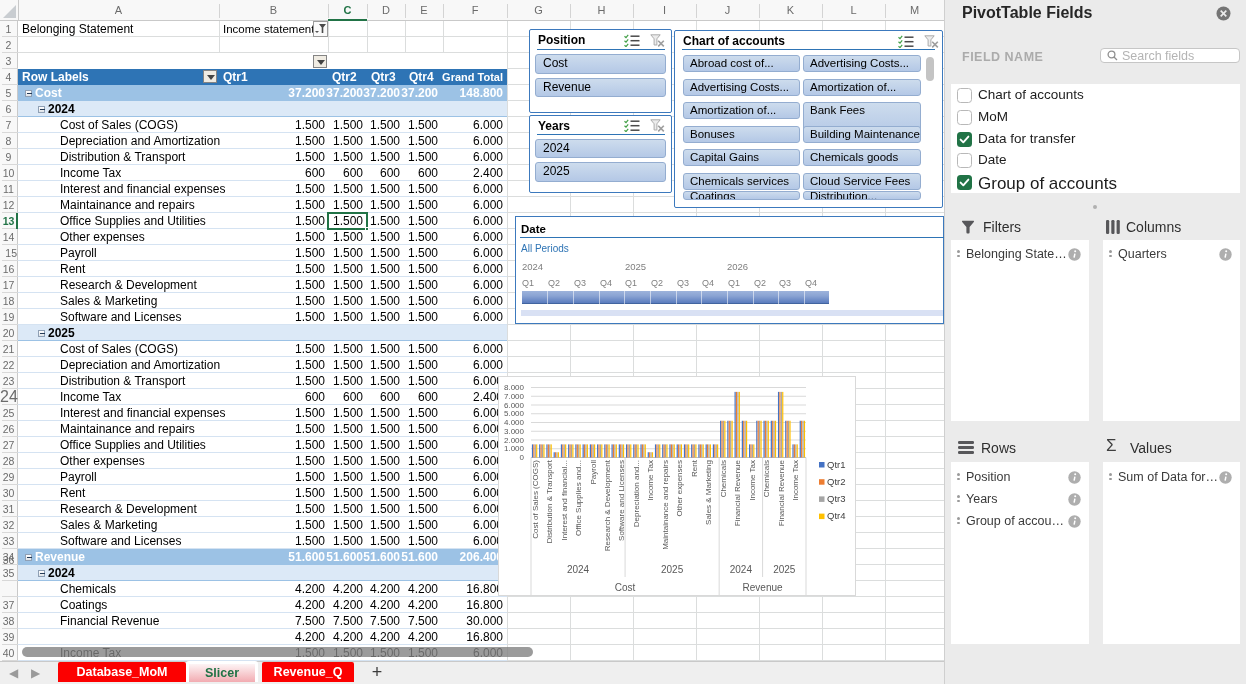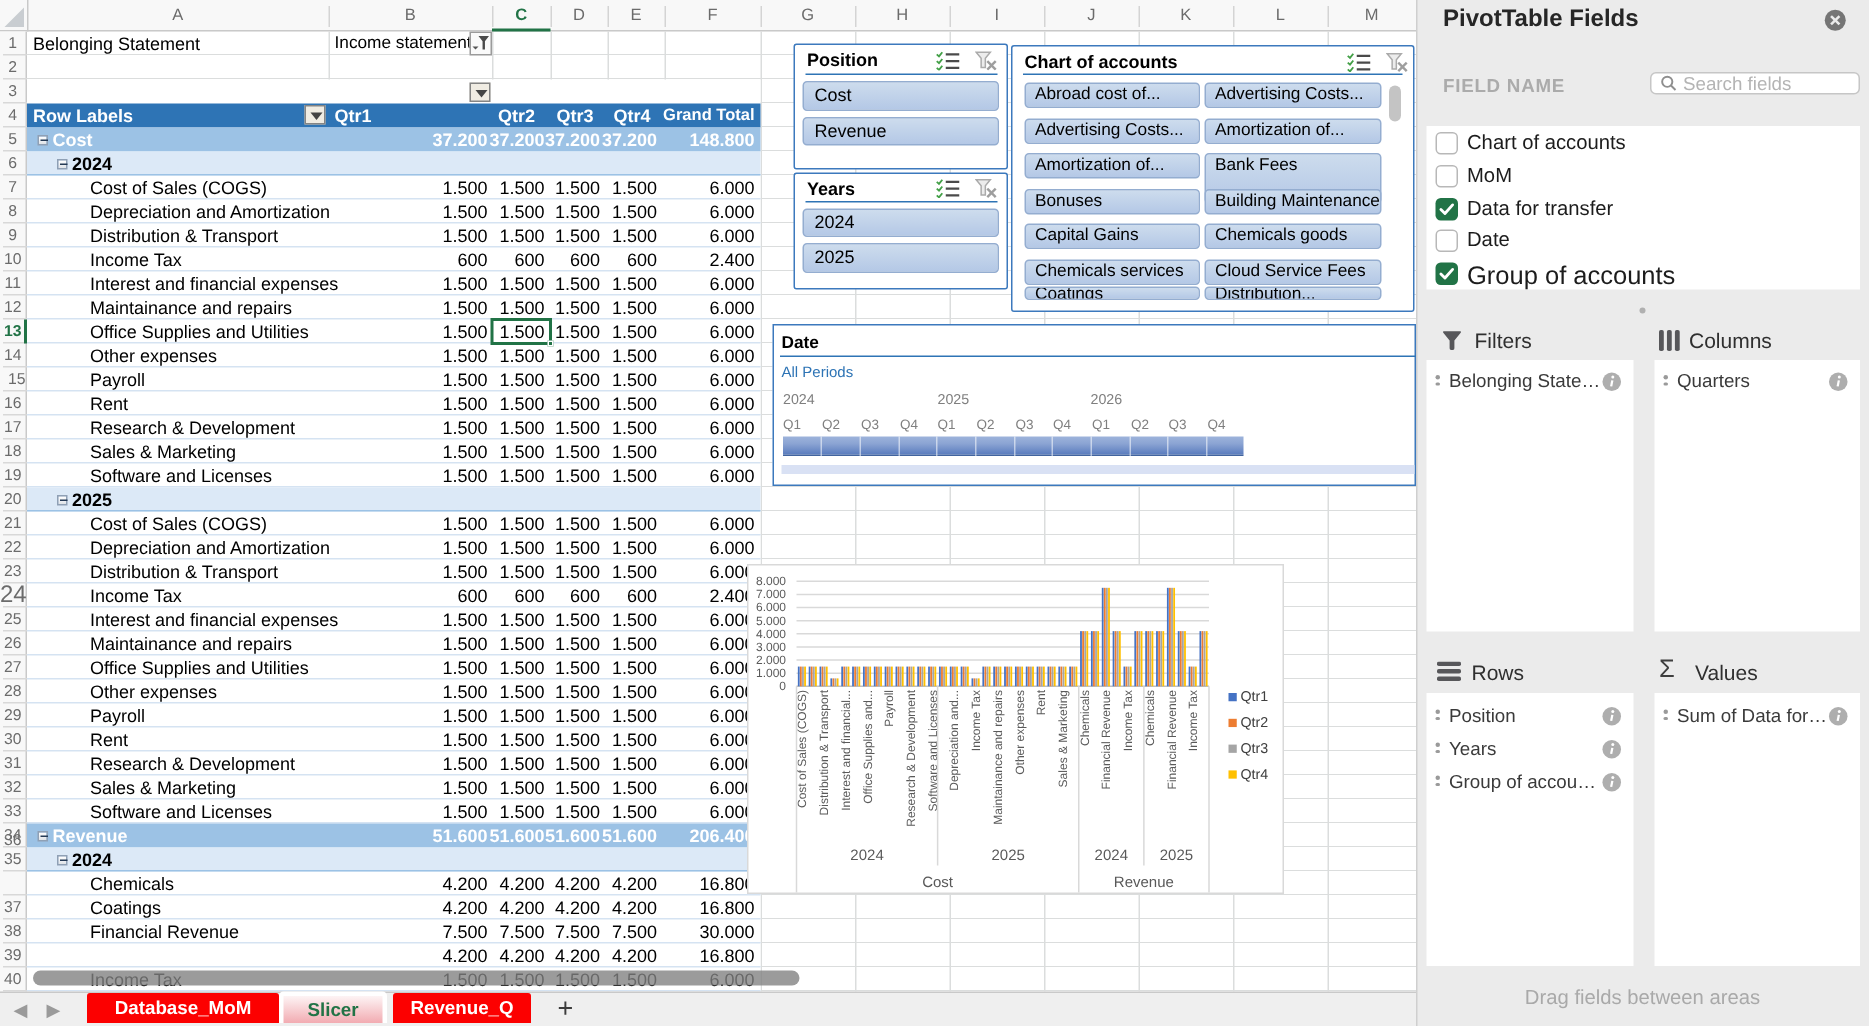--- a/index.html
+++ b/index.html
@@ -879,13 +879,12 @@
 <circle cx="7.2" cy="3.3" r="1" fill="#fff"></circle>
     </svg>
 <div class="abs" style="left:1109px;top:473px;width:2.5px;height:2.5px;background:#9a9a9a;border-radius:1.5px;"></div>
     <div class="abs" style="left:1109px;top:477.5px;width:2.5px;height:2.5px;background:#9a9a9a;border-radius:1.5px;"></div>
 <div class="abs" style="left:1118px;top:470px;width:100px;font-size:12.5px;color:#3a3a3a;white-space:nowrap;overflow:hidden;">Sum of Data for…</div>
 <svg class="abs" style="left:1219px;top:471px" width="13" height="13" viewBox="0 0 13 13">
 <circle cx="6.5" cy="6.5" r="6.2" fill="#aeaeae"></circle>
 <line x1="6.9" y1="5.6" x2="6.1" y2="9.6" stroke="#fff" stroke-width="1.5"></line>
 <circle cx="7.2" cy="3.3" r="1" fill="#fff"></circle>
     </svg>
-<div class="abs" style="left:944px;top:657px;width:302px;font-size:13.5px;color:#a9a9a9;text-align:center;">Drag fields between areas</div>
 </div>
 </body></html>

